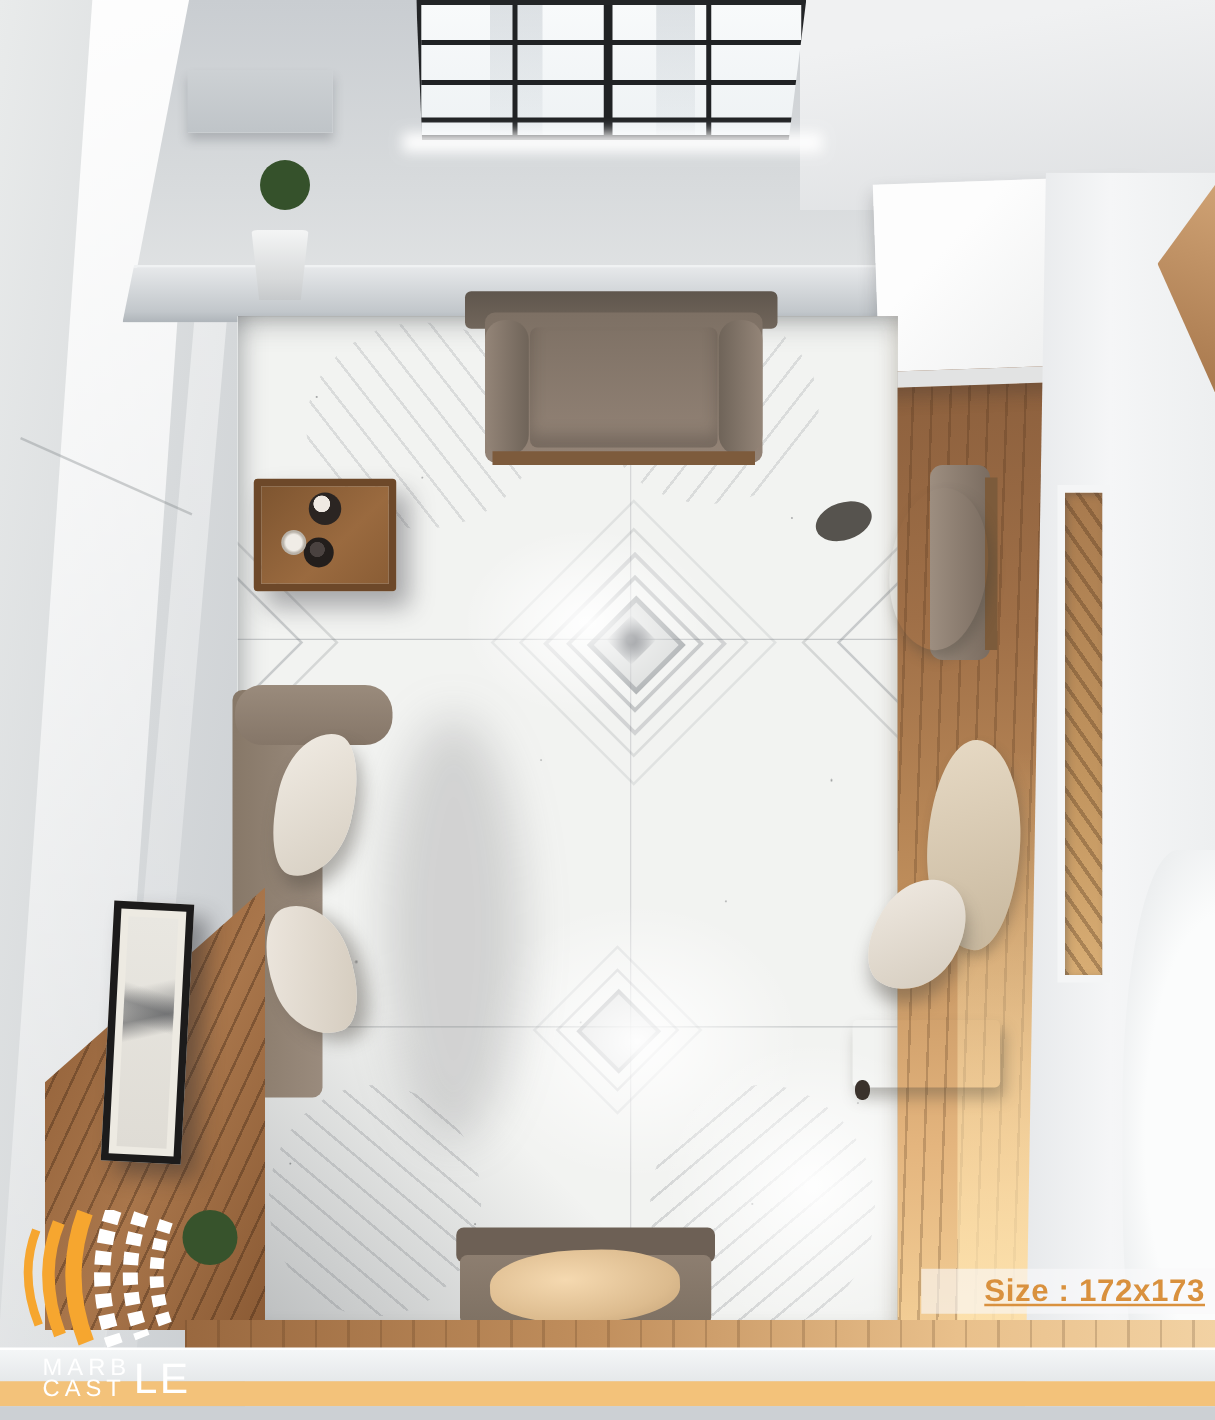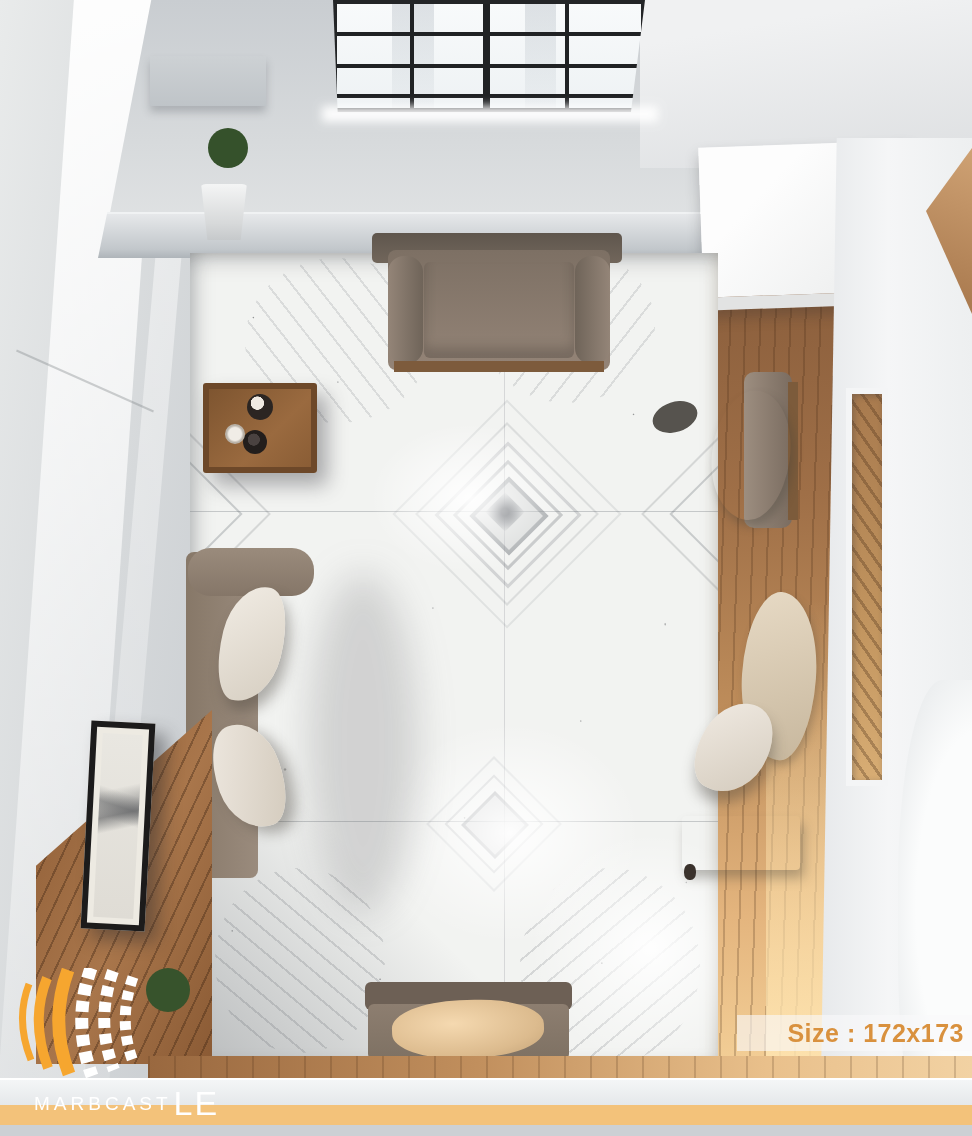--- a/index.html
+++ b/index.html
@@ -205,21 +205,21 @@
   
   .name-bar{left:712px;top:952px;width:260px;height:44px;
     background:rgba(255,255,255,.78);display:flex;align-items:center;justify-content:center;}
   .name-text{font-size:30px;font-weight:bold;letter-spacing:.5px;}
   .size-bar{left:737px;top:1015px;width:235px;height:36px;
     background:rgba(248,249,250,.62);display:flex;align-items:center;justify-content:flex-end;padding-right:8px;box-sizing:border-box;}
   .size-text{font-size:25px;font-weight:bold;letter-spacing:.5px;}
 
   .logo-svg{left:12px;top:968px;width:148px;height:118px;}
   .wordmark{left:34px;top:1086px;display:flex;align-items:center;color:#ffffff;}
-  .wordmark .stack{display:flex;flex-direction:row;line-height:17px;font-size:19px;letter-spacing:4px;}
+  .wordmark .stack{display:flex;flex-direction:column;line-height:17px;font-size:19px;letter-spacing:4px;}
   .wordmark .tail{font-size:34px;letter-spacing:2px;margin-left:2px;line-height:34px;}
 </style>
 </head>
 <body>
 
 <div class="stage">
 
   <div class="abs left-wall"></div>
   <div class="abs streak1"></div>
   <div class="abs streak2"></div>
@@ -326,21 +326,21 @@
   <div class="abs foliage plant-lower"></div>
   <div class="abs plant-pot"></div>
   <div class="abs foliage plant-upper"></div>
 
   <div class="abs strip-wood"></div>
   <div class="abs strip-white"></div>
   <div class="abs strip-yellow" style="background: rgb(243, 194, 122);"></div>
   <div class="abs strip-gray"></div>
 
   <div class="abs size-bar">
-    <span class="size-text" style="color: rgb(217, 145, 62);">Size : 172x173</span>
+    <span class="size-text" style="color: rgb(217, 145, 62); text-decoration: underline;">Size : 172x173</span>
   </div>
 
   <svg class="abs logo-svg" viewBox="0 0 148 118">
     <g>
       <path d="M 17 16 Q 3 52 19 92" fill="none" stroke="#f6a62f" stroke-width="7"></path>
       <path d="M 35 10 Q 18 52 36 100" fill="none" stroke="#f6a62f" stroke-width="10"></path>
       <path d="M 56 2 Q 37 54 57 106" fill="none" stroke="#f6a62f" stroke-width="13"></path>
       <path d="M 79 0 Q 60 54 80 108" fill="none" stroke="#ffffff" stroke-width="13" stroke-dasharray="11 6"></path>
       <path d="M 101 3 Q 83 54 102 102" fill="none" stroke="#ffffff" stroke-width="12" stroke-dasharray="10 6"></path>
       <path d="M 121 9 Q 105 54 122 96" fill="none" stroke="#ffffff" stroke-width="11" stroke-dasharray="9 6"></path>

